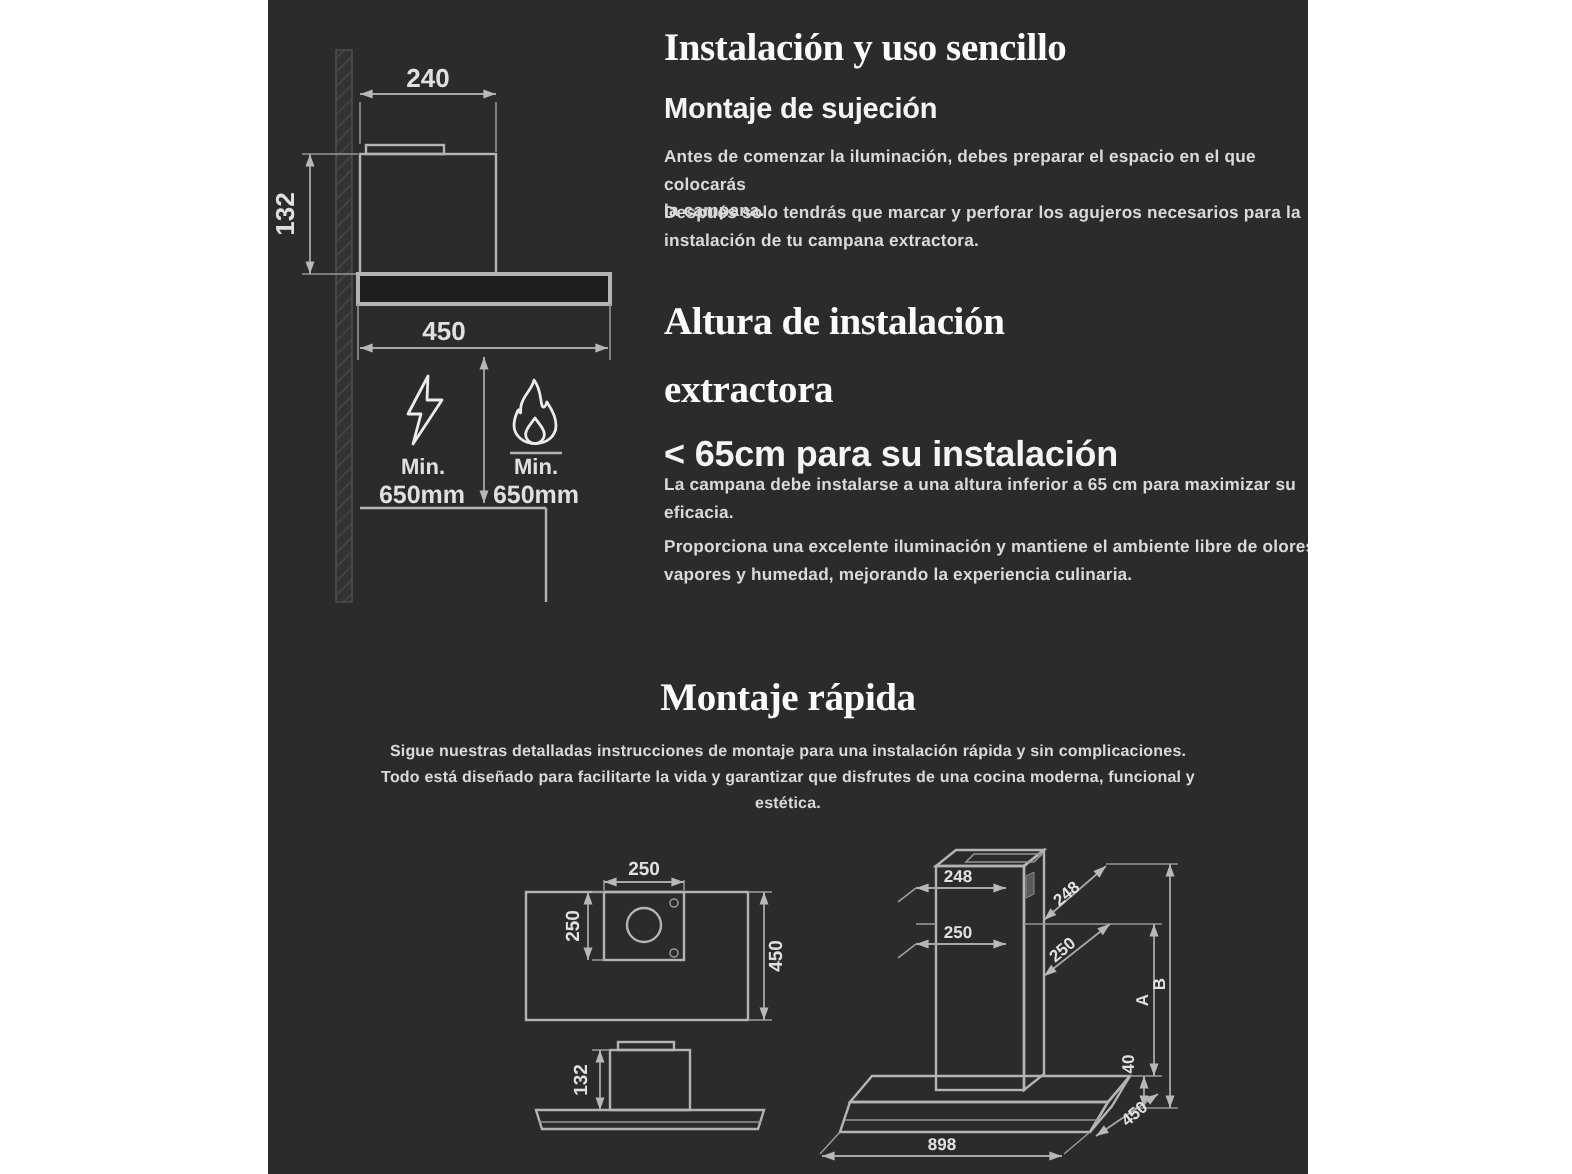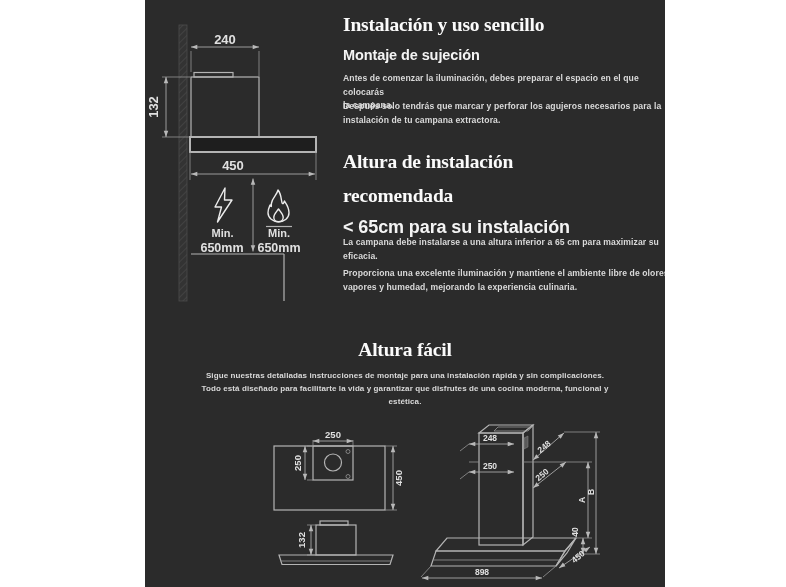--- a/index.html
+++ b/index.html
@@ -2,21 +2,21 @@
 <html><head>
 <meta charset="utf-8">
 <style>
   html,body{margin:0;padding:0;}
   body{
     width:786px;height:587px;position:relative;
     background:#ffffff;
     font-family:"Liberation Sans",sans-serif;
   }
   .panel{
-    position:absolute;left:145px;top:0;width:520px;height:587px;
+    position:absolute;left:134px;top:0;width:520px;height:587px;
     background:#2b2b2b;overflow:hidden;
   }
   .abs{position:absolute;}
   .h1{
     font-size:19.5px;font-weight:bold;color:#fbfbfb;
     letter-spacing:-0.2px;line-height:25px;white-space:pre-line;margin:0;font-family:Liberation Serif, serif;
   }
   .h1.tall{line-height:34px;}
   .h2{
     font-size:14.5px;font-weight:bold;color:#f4f4f4;
@@ -109,30 +109,30 @@
     <h1 class="abs h1" style="left:198px;top:12px;width:330px">Instalación y uso sencillo</h1>
     <h2 class="abs h2" style="left:198px;top:47px;width:330px">Montaje de sujeción</h2>
     <p class="abs p" style="left:198px;top:72px;width:330px">Antes de comenzar la iluminación, debes preparar el espacio en el que colocarás
 la campana.</p>
     <p class="abs p" style="left:198px;top:100px;width:330px">Después solo tendrás que marcar y perforar los agujeros necesarios para la
 instalación de tu campana extractora.</p>
   </section>
 
   <section>
     <h1 class="abs h1 tall" style="left:198px;top:145px;width:330px">Altura de instalación
-recomendada</h1>
+extractora</h1>
     <h2 class="abs h2 mid" style="left:198px;top:217px;width:330px">&lt; 65cm para su instalación</h2>
     <p class="abs p" style="left:198px;top:236px;width:330px">La campana debe instalarse a una altura inferior a 65 cm para maximizar su
 eficacia.</p>
     <p class="abs p" style="left:198px;top:267px;width:330px">Proporciona una excelente iluminación y mantiene el ambiente libre de olores,
 vapores y humedad, mejorando la experiencia culinaria.</p>
   </section>
 
   <section>
-    <h1 class="abs h1 center" style="top:337px">Altura fácil</h1>
+    <h1 class="abs h1 center" style="top:337px">Montaje rápida</h1>
     <p class="abs p small center" style="top:369px">Sigue nuestras detalladas instrucciones de montaje para una instalación rápida y sin complicaciones.
 Todo está diseñado para facilitarte la vida y garantizar que disfrutes de una cocina moderna, funcional y
 estética.</p>
   </section>
 
   <svg class="abs" style="left:121px;top:425px" width="140" height="150" viewBox="0 0 140 150">
 
     <rect class="ln" x="8" y="21" width="111" height="64"></rect>
     <rect class="ln" x="47" y="21" width="40" height="34"></rect>
     <circle class="ln" cx="67" cy="37.5" r="8.5"></circle>

